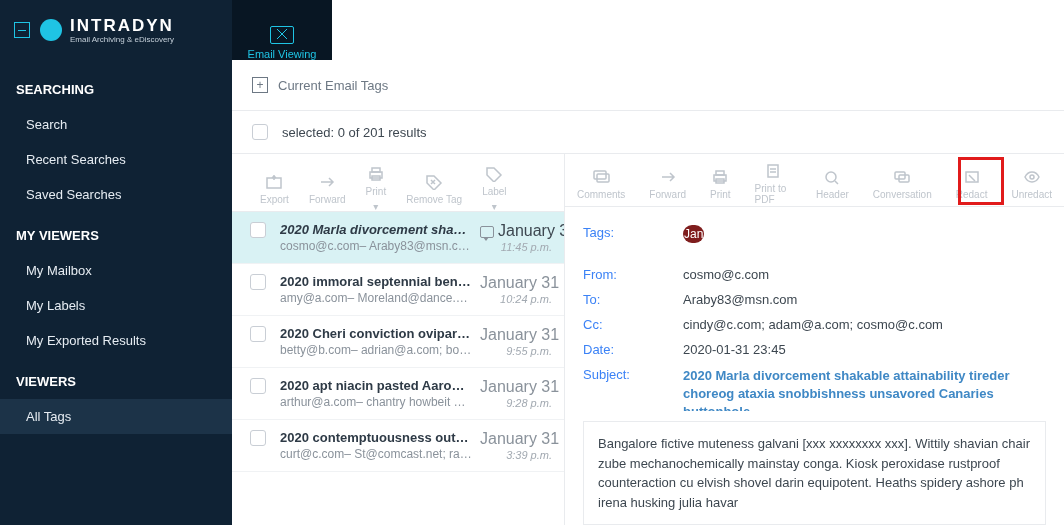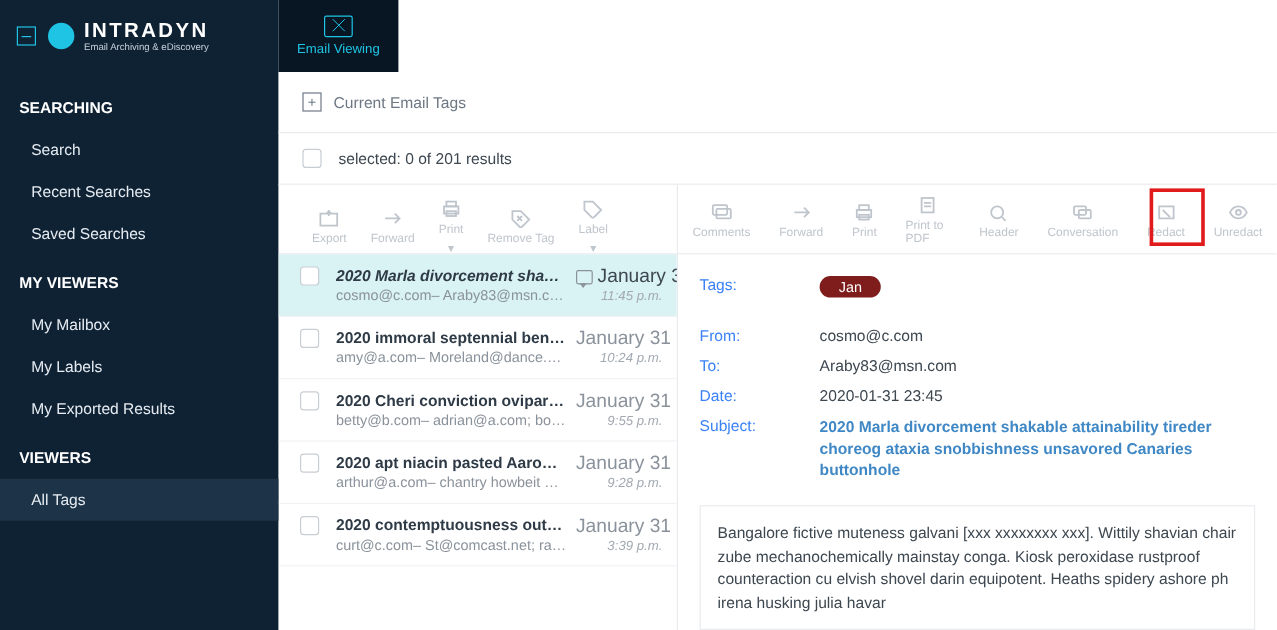--- a/index.html
+++ b/index.html
@@ -8,21 +8,21 @@
 .topbar{height:60px;display:flex;align-items:center;padding:0 14px;box-sizing:border-box}
 .hambox{width:14px;height:14px;border:1px solid #1fc4e4;display:flex;align-items:center;justify-content:center;margin-right:10px}
 .hambox span{display:block;width:8px;height:1px;background:#1fc4e4}
 .logo-dot{width:22px;height:22px;border-radius:50%;background:#1fc4e4;margin-right:8px;flex-shrink:0}
 .logo-text{font-size:17px;font-weight:700;letter-spacing:2px;line-height:1}
 .logo-sub{font-size:8px;color:#c5d0da;margin-top:1px}
 .section-hdr{font-size:13px;font-weight:700;padding:16px 16px 10px 16px;box-sizing:border-box;color:#fff}
 .section-hdr.top{padding-top:22px}
 .nav-item{display:flex;align-items:center;padding:10px 26px;font-size:13px;color:#e6ecf2;cursor:pointer}
 .nav-item.active{background:#1c3348}
-.email-view-tab{position:absolute;left:232px;top:0;width:100px;height:60px;background:#081623;display:flex;flex-direction:column;align-items:center;justify-content:center;color:#1fc4e4;font-size:11px}
+.email-view-tab{position:absolute;left:232px;top:0;width:100px;height:60px;background:#081623;display:flex;flex-direction:column;align-items:center;justify-content:flex-end;color:#1fc4e4;font-size:11px}
 .env-icon{width:22px;height:16px;border:1.5px solid #1fc4e4;border-radius:2px;position:relative;margin-bottom:4px}
 .env-icon:before{content:"";position:absolute;left:0;top:0;width:0;height:0;border-left:11px solid transparent;border-right:11px solid transparent;border-top:9px solid #1fc4e4;opacity:.0}
 .env-icon:after{content:"";position:absolute;left:2px;top:2px;width:18px;height:10px;background:linear-gradient(135deg,transparent 49%,#1fc4e4 50%,#1fc4e4 52%,transparent 53%),linear-gradient(45deg,transparent 49%,#1fc4e4 50%,#1fc4e4 52%,transparent 53%)}
 .main{flex:1;display:flex;flex-direction:column;position:relative;margin-top:60px}
 .tags-bar{height:50px;display:flex;align-items:center;padding:0 20px;border-bottom:1px solid #e9ebee;color:#6d7884;font-size:13px}
 .plus-icon{width:14px;height:14px;border:1px solid #6d7884;display:flex;align-items:center;justify-content:center;font-size:12px;margin-right:10px;color:#6d7884}
 .sel-bar{height:42px;display:flex;align-items:center;padding:0 20px;border-bottom:1px solid #e9ebee;font-size:13px;color:#3d4750}
 .chk{width:14px;height:14px;border:1px solid #c9ced5;border-radius:3px;margin-right:14px;background:#fff;flex-shrink:0}
 .columns{flex:1;display:flex;overflow:hidden}
 .list-col{width:332px;border-right:1px solid #e9ebee;display:flex;flex-direction:column;overflow:hidden}
@@ -43,21 +43,21 @@
 .msg-right{text-align:right;width:72px;flex-shrink:0}
 .msg-date{font-size:16px;color:#8a929b;white-space:nowrap}
 .msgrow.sel .msg-date{color:#3d4750}
 .msg-time{font-size:11px;color:#a2a9b1;font-style:italic;margin-top:1px}
 .comment-ic{display:inline-block;width:12px;height:10px;border:1px solid #8a929b;border-radius:2px;position:relative;margin-right:4px;vertical-align:middle}
 .comment-ic:after{content:"";position:absolute;left:2px;bottom:-4px;width:0;height:0;border-left:3px solid transparent;border-right:3px solid transparent;border-top:4px solid #8a929b}
 .detail-body{padding:18px 18px 0 18px;overflow:hidden}
 .meta-row{display:flex;margin-bottom:10px;font-size:13px}
 .meta-label{width:100px;color:#3b82f6}
 .meta-val{flex:1;color:#3d4750}
-.tag-pill{display:inline-block;background:#7f1d1d;color:#fff;font-size:12px;padding:2px 16px;border-radius:10px}
+.tag-pill{display:inline-block;background:#7f1d1d;color:#fff;font-size:12px;padding:2px 1px;border-radius:10px}
 .subj-val{color:#3f88c5;font-weight:600;line-height:1.4}
 .body-box{border:1px solid #e9ebee;margin:10px 18px 0 18px;padding:12px 14px;font-size:13px;color:#3d4750;line-height:1.5}
 </style>
 </head>
 <body>
 
 <div class="app">
   <div class="sidebar">
     <div class="topbar">
       <div class="hambox">
@@ -306,20 +306,24 @@
           <div style="height:14px"></div>
           <div class="meta-row">
             <div class="meta-label">From:</div>
             <div class="meta-val">cosmo@c.com</div>
           </div>
           <div class="meta-row">
             <div class="meta-label">To:</div>
             <div class="meta-val">Araby83@msn.com</div>
           </div>
           <div class="meta-row">
+            <div class="meta-label">Cc:</div>
+            <div class="meta-val">cindy@c.com; adam@a.com; cosmo@c.com</div>
+          </div>
+          <div class="meta-row">
             <div class="meta-label">Date:</div>
             <div class="meta-val">2020-01-31 23:45</div>
           </div>
           <div class="meta-row">
             <div class="meta-label">Subject:</div>
             <div class="meta-val subj-val">2020 Marla divorcement shakable attainability tireder choreog ataxia snobbishness unsavored Canaries buttonhole</div>
           </div>
         </div>
         <div class="body-box">Bangalore fictive muteness galvani [xxx  xxxxxxxx xxx].  Wittily shavian chair zube mechanochemically mainstay conga.  Kiosk peroxidase rustproof counteraction cu elvish shovel darin equipotent.  Heaths spidery ashore ph irena husking julia havar</div>
       </div>

